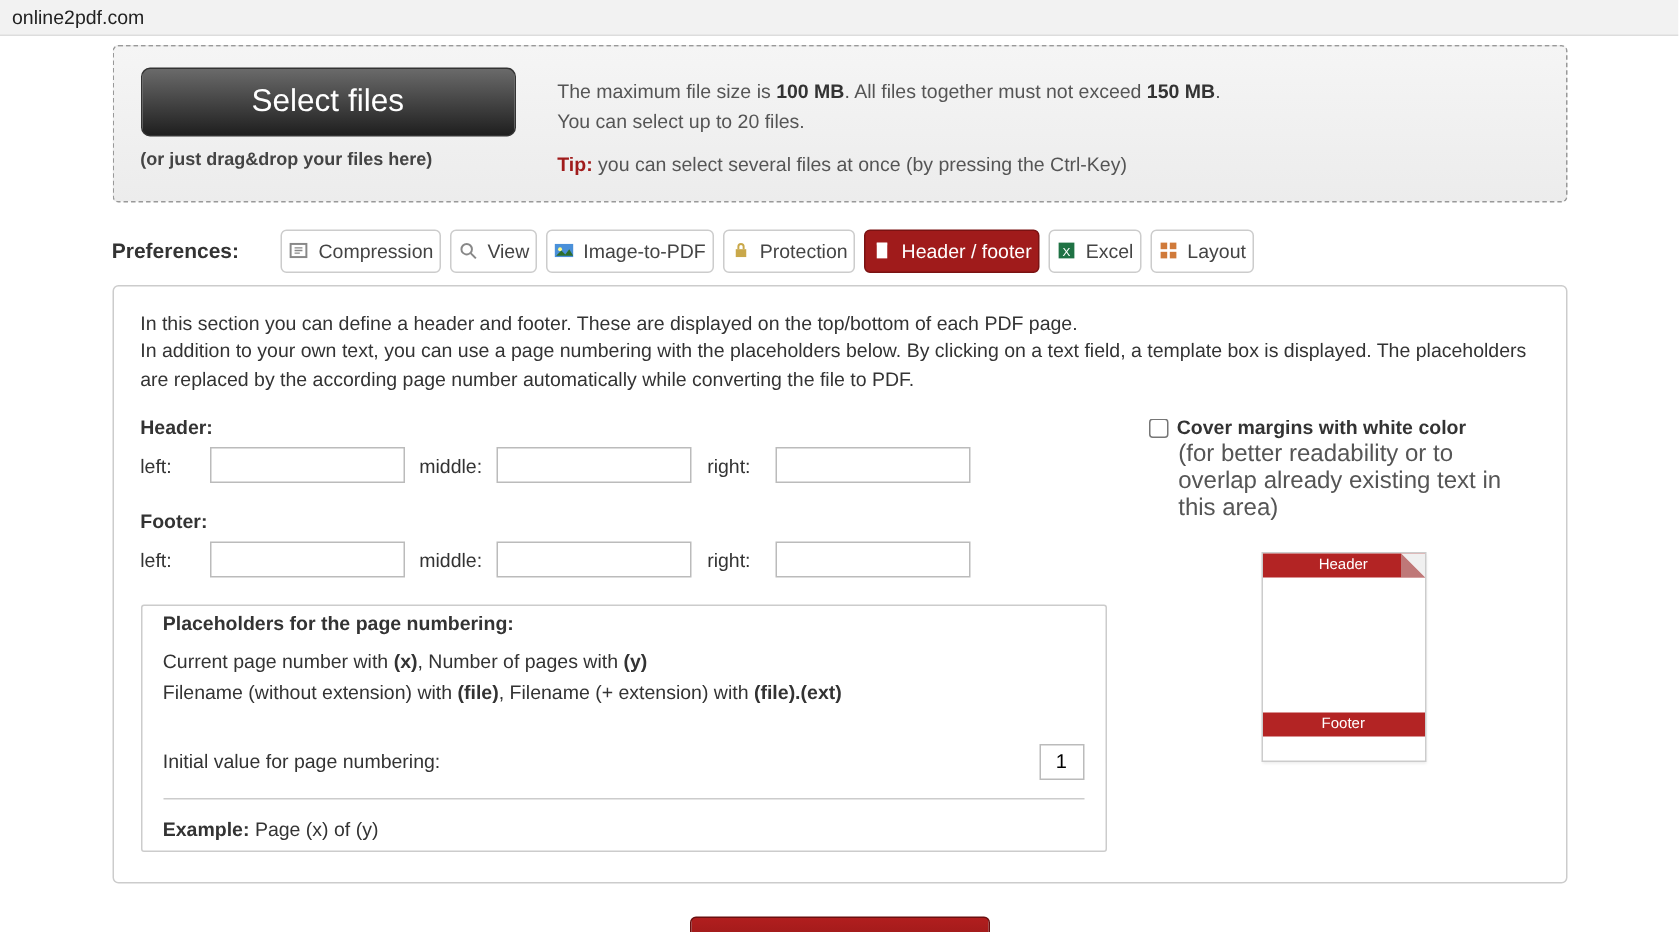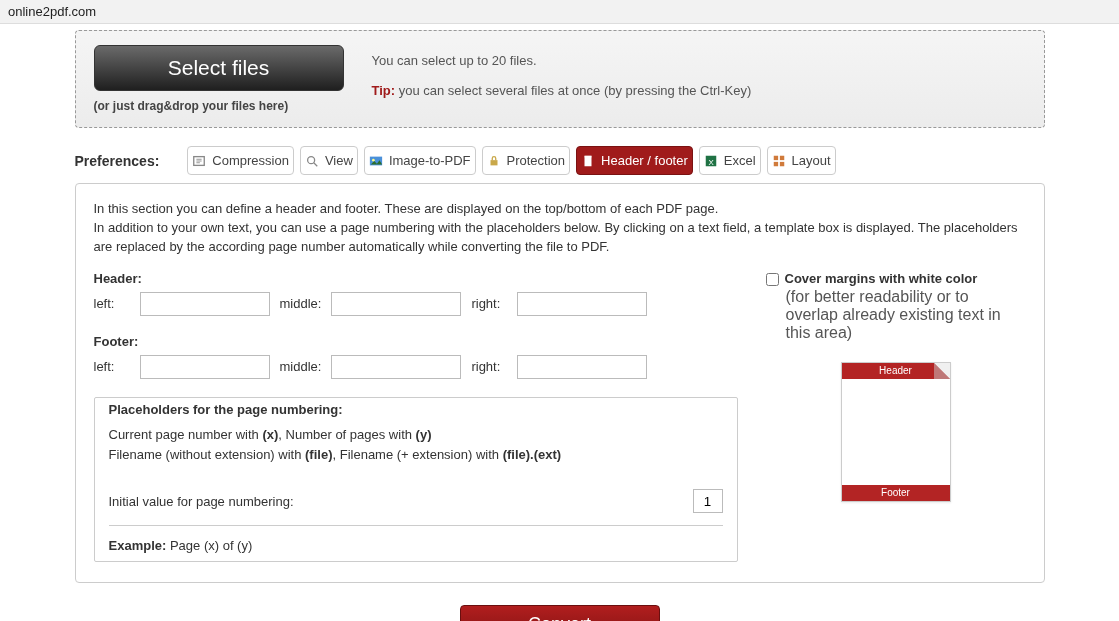--- a/index.html
+++ b/index.html
@@ -34,39 +34,42 @@
   .cover-text { font-weight: bold; }
   .cover-sub { font-size: 16px; color: #555; margin-left: 20px; margin-top: 2px; }
   .placeholders-box { border: 1px solid #ccc; border-radius: 2px; padding: 4px 14px; margin-top: 6px; font-size: 13px; color: #333; }
   .placeholders-box h4 { font-size: 13px; margin-bottom: 8px; }
   .placeholders-box p { line-height: 1.6; }
   .init-row { margin-top: 23px; display: flex; align-items: center; gap: 8px; justify-content: space-between; }
   .init-input { width: 30px; height: 24px; text-align: center; border: 1px solid #bbb; }
   .divider { border-top: 1px solid #ccc; margin: 12px 0 10px; }
   .preview { width: 110px; height: 140px; border: 1px solid #ccc; margin: 20px auto 0; position: relative; background: #fff; box-shadow: 0 1px 2px rgba(0,0,0,0.08); }
   .preview .ph, .preview .pf { height: 16px; background: #b32424; color: #fff; font-size: 10px; text-align: center; line-height: 16px; }
-  .preview .pf { position: absolute; bottom: 0; left:0; right:0; }
+  .preview .pf { position: absolute; bottom: 16px; left:0; right:0; }
   .preview .earmark { position:absolute; top:0; right:0; width:0; height:0; border-top:16px solid #f0f0f0; border-left:16px solid transparent; }
   .preview .earmark::after{ content:''; position:absolute; top:-16px; right:0; width:0; height:0; border-bottom:16px solid #ccc; border-right:16px solid transparent; opacity:0.5;}
   .footer-row { display:flex; justify-content:center; align-items:center; margin-top:22px; position:relative; padding-bottom:10px;}
   .convert-btn { width: 200px; height: 40px; background: linear-gradient(#b11e1e,#7e1212); color:#fff; font-size:18px; border:1px solid #6a0f0f; border-radius:4px; cursor:pointer;}
 </style>
 </head>
 <body>
 
 <div class="addr-bar">online2pdf.com</div>
 
 <div class="page">
 
   <div class="upload-box">
     <div class="upload-left">
       <button class="select-btn">Select files</button>
       <div class="drag-hint">(or just drag&amp;drop your files here)</div>
     </div>
     <div class="upload-right">
+      <div class="limit">
+        <span>The maximum file size is </span><b>100 MB</b><span>. All files together must not exceed </span><b>150 MB</b><span>.</span>
+      </div>
       <div>You can select up to 20 files.</div>
       <div class="tip-row">
         <span class="tip-label">Tip:</span><span> you can select several files at once (by pressing the Ctrl-Key)</span>
       </div>
     </div>
   </div>
 
   <div class="prefs-row">
     <span class="prefs-label">Preferences:</span>
     <div class="tabs">

